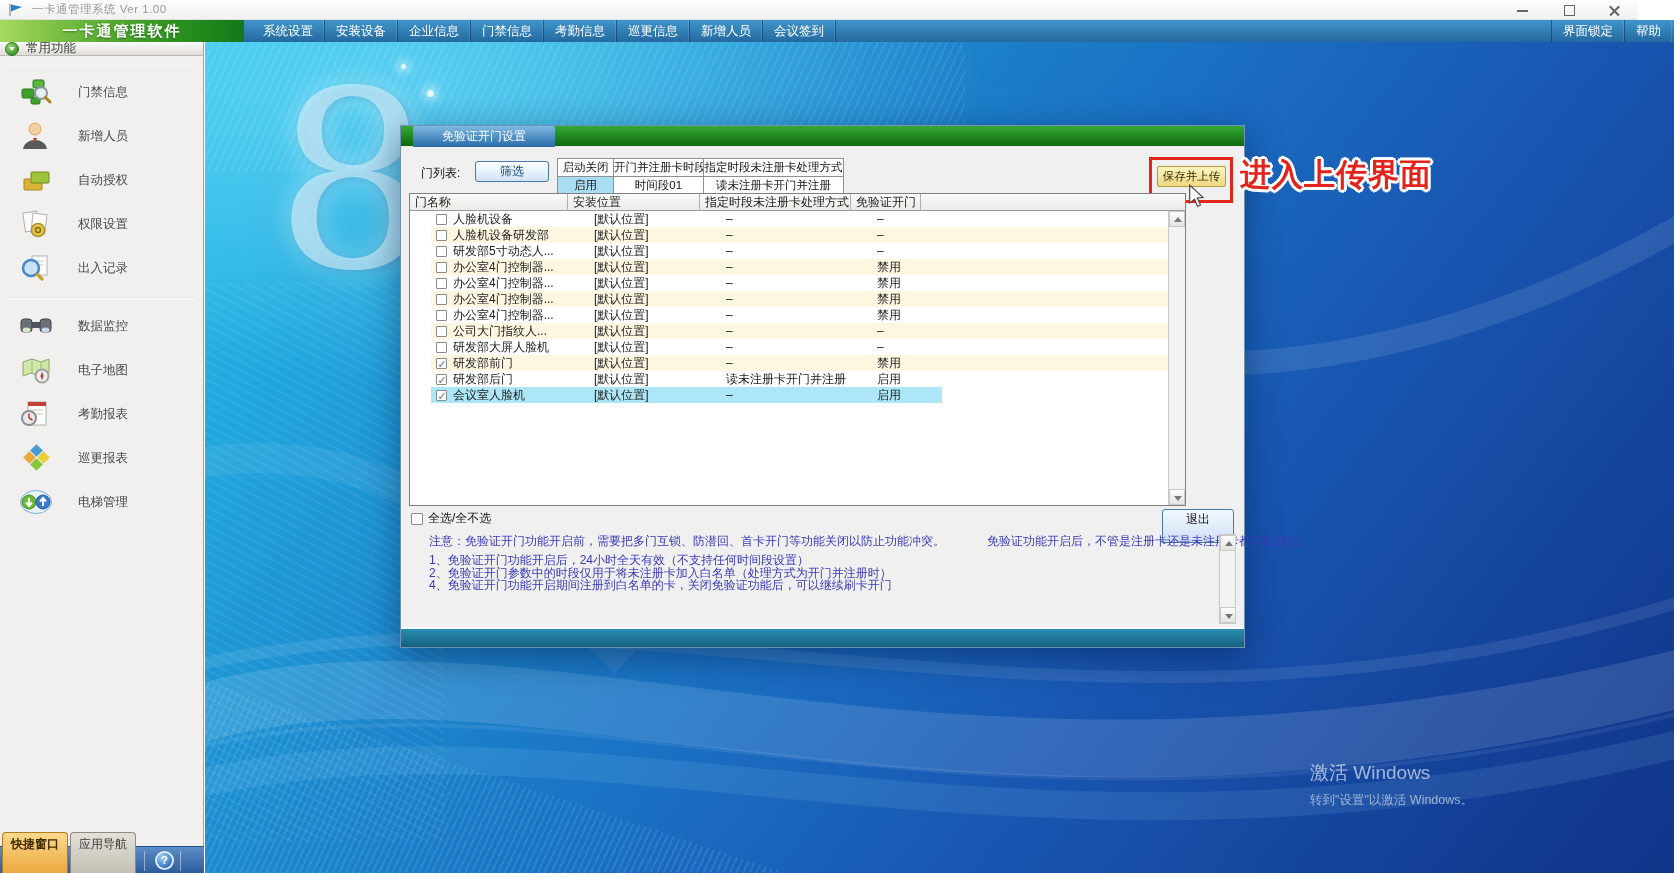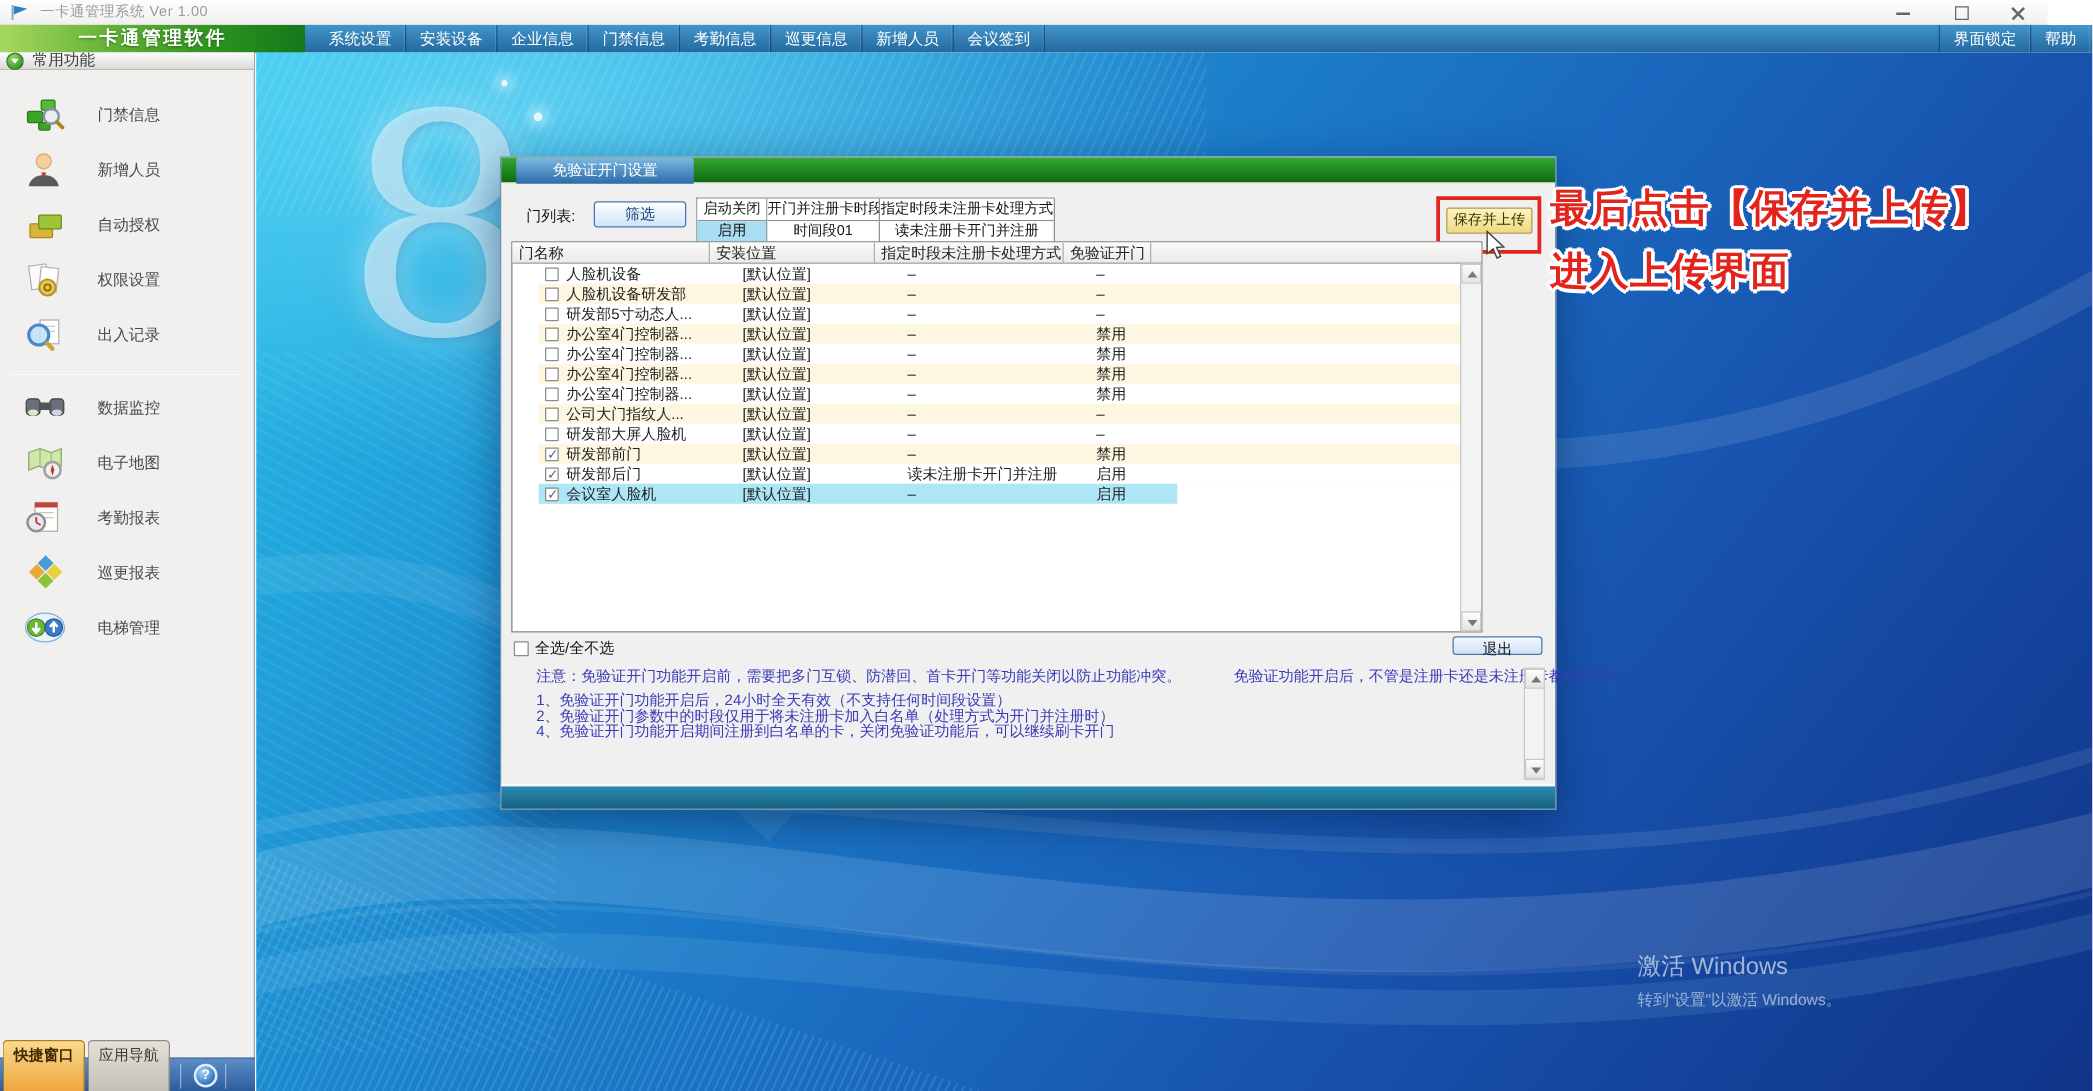--- a/index.html
+++ b/index.html
@@ -99,21 +99,21 @@
     background:linear-gradient(#7db9e3,#2a6ca8); color:#fff; font-size:12px;
     text-align:center; line-height:21px; border-radius:2px 2px 0 0; }
   .dlg-label { position:absolute; font-size:12px; color:#111; }
 
   .btn { position:absolute; text-align:center; font-size:12px; cursor:pointer; }
   .btn-filter { left:74px; top:35px; width:74px; height:21px; line-height:19px;
     background:linear-gradient(#ffffff,#cfe4f7); border:1px solid #4878ac; border-radius:3px;
     color:#16417c; }
   .btn-save { left:756px; top:40px; width:69px; height:21px; line-height:19px; font-size:11.5px;
     background:linear-gradient(#fbf4c0,#eeda84); border:1px solid #b29a42; border-radius:2px; color:#3a3000; }
-  .btn-exit { left:761px; top:383px; width:72px; height:15px; line-height:19px;
+  .btn-exit { left:761px; top:383px; width:72px; height:34px; line-height:19px;
     background:linear-gradient(#f4f9ff,#cfe0f5); border:1px solid #4878ac; border-radius:3px; color:#111; }
   .red-box { position:absolute; left:748px; top:31px; width:84px; height:46px;
     border:3px solid #e2241d; }
 
   
   .ptable { position:absolute; left:156px; top:32px; border-top:1px solid #8f8f8f;
     border-left:1px solid #8f8f8f; background:#fff; }
   .prow { display:flex; }
   .pcell { height:18px; line-height:17px; font-size:11.5px; text-align:center; color:#111;
     border-right:1px solid #8f8f8f; border-bottom:1px solid #8f8f8f; background:#fff; overflow:hidden; white-space:nowrap; }
@@ -520,21 +520,20 @@
     </div>
     <div class="vs-notes">
       <div class="sb-arrow arr-up"></div>
       <div class="sb-arrow arr-down"></div>
     </div>
 
     <div class="dlg-bottom"></div>
   </div>
 
   <div class="annotation">
-    <div class="an1">最后点击【保存并上传】</div>
     <div class="an2">进入上传界面</div>
   </div>
 
   <svg class="cursor" width="20" height="24" viewBox="0 0 15 21">
     <path d="M2,1 L2,16.5 L6.2,13.2 L8.9,19.6 L11.4,18.4 L8.6,12.2 L13.6,11.8 Z" fill="#fff" stroke="#444" stroke-width="1"></path>
   </svg>
 
 </div>
 
 </body></html>

